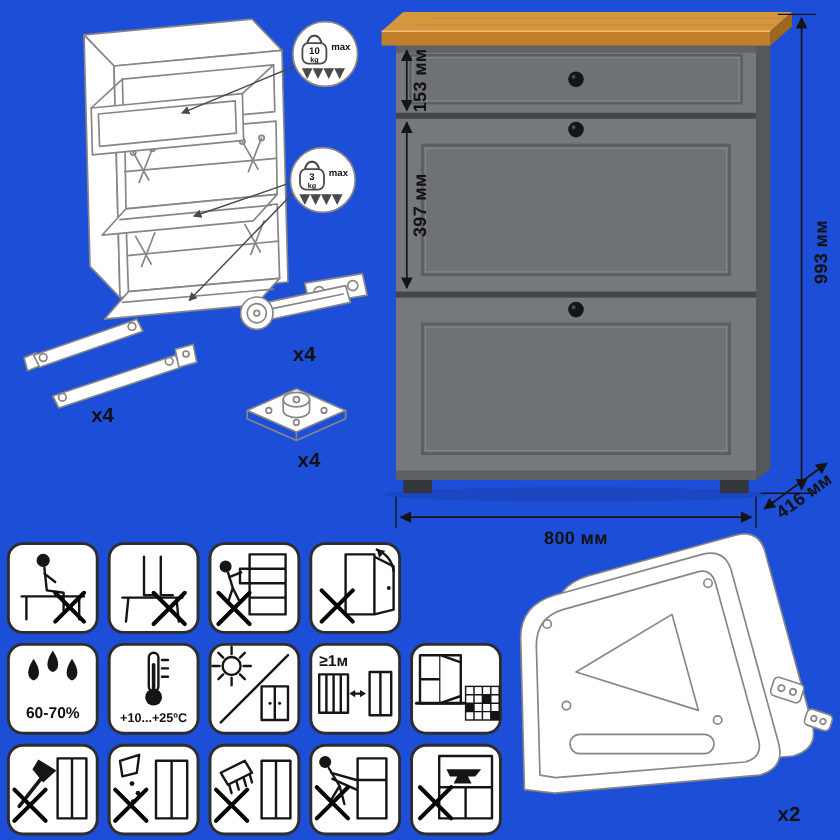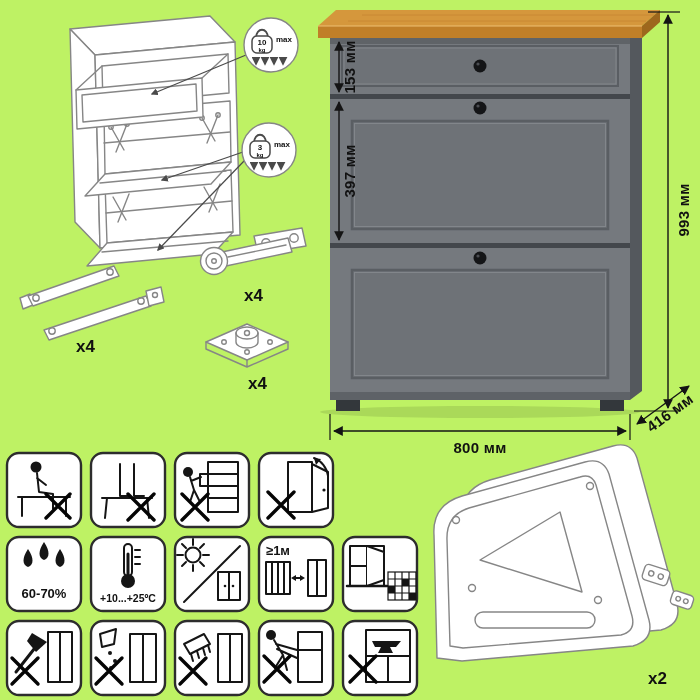--- a/index.html
+++ b/index.html
@@ -1,16 +1,16 @@
 <!DOCTYPE html>
 <html><head>
 <meta charset="utf-8">
 <style>
   html,body{margin:0;padding:0;background:#fff}
-  .sheet{width:700px;height:700px;position:relative;overflow:hidden;background:#bef264}
+  .sheet{width:700px;height:700px;position:relative;overflow:hidden;background:#1d4ed8}
   svg{display:block}
   text{font-family:"Liberation Sans",sans-serif;fill:#111}
   .t-dim{font-size:15px;font-weight:700;letter-spacing:.3px}
   .t-cnt{font-size:17px;font-weight:700}
   .t-care{font-size:13px;font-weight:700}
   .t-caresm{font-size:10.5px;font-weight:700}
   .t-kb{font-size:8px;font-weight:700}
   .t-kbu{font-size:6px;font-weight:700}
   .t-max{font-size:8px;font-weight:700}
   .ln-dim{stroke:#141414;stroke-width:1.4;fill:none}

